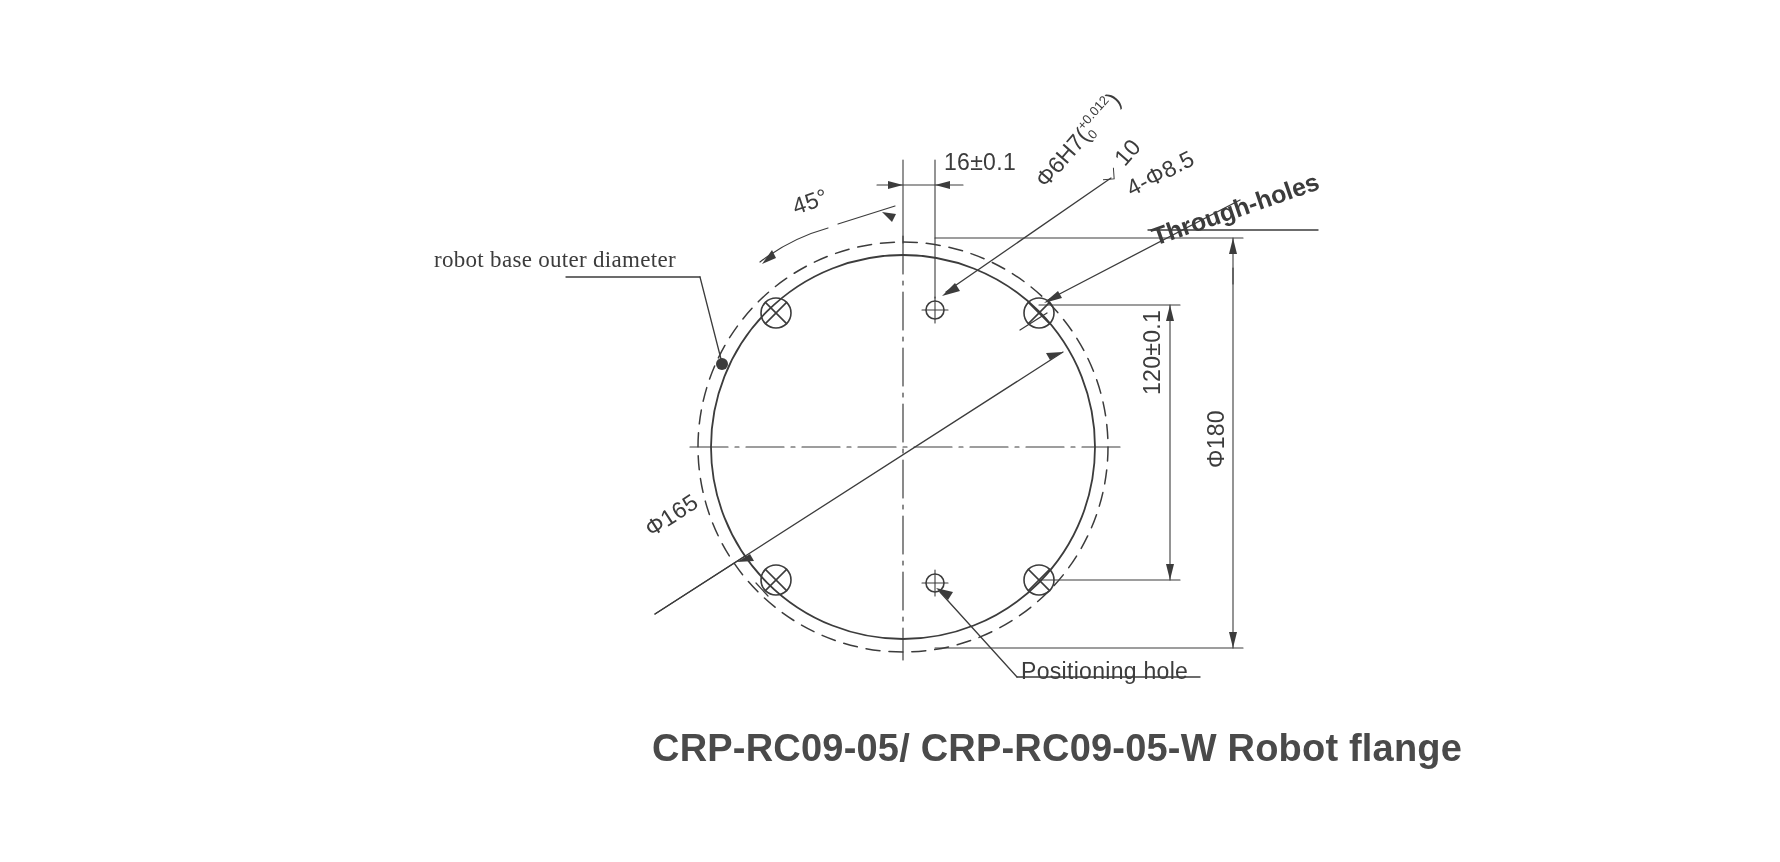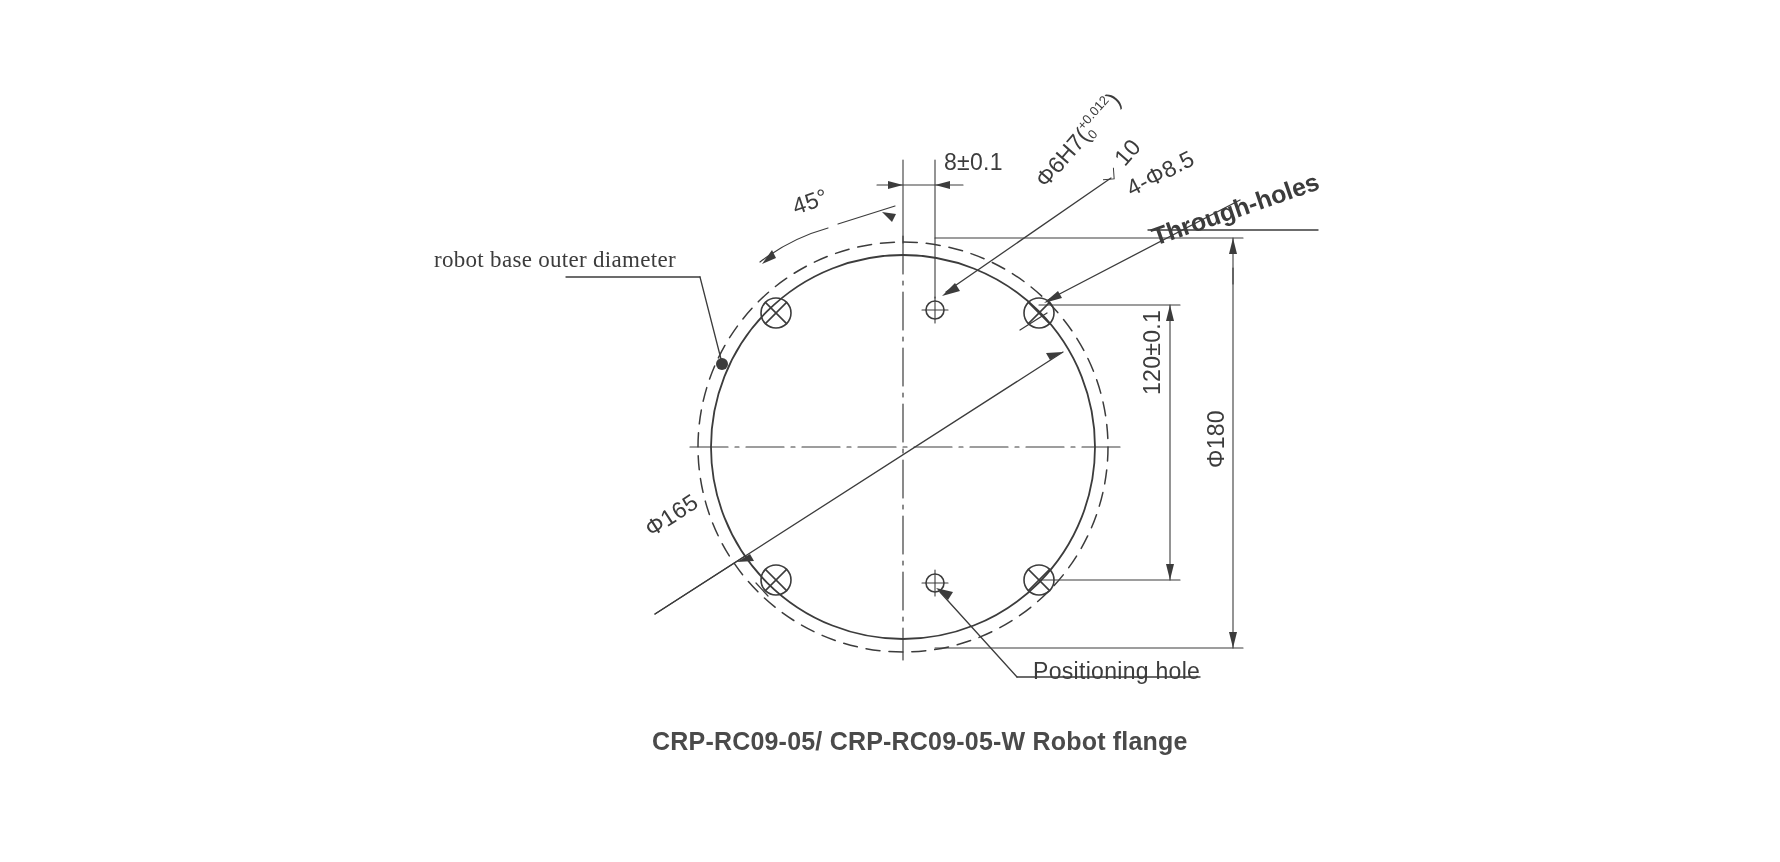--- a/index.html
+++ b/index.html
@@ -31,21 +31,21 @@
     position: absolute;
     font-family: "Liberation Sans", sans-serif;
     color: #3c3c3c;
     white-space: nowrap;
     font-size: 23px;
     letter-spacing: 0.3px;
   }
   .caption {
     position: absolute;
     font-weight: bold;
-    font-size: 25px;
+    font-size: 38px;
     color: #4a4a4a;
     letter-spacing: 0.2px;
     white-space: nowrap;
   }
   .stack {
     display: inline-block;
     vertical-align: middle;
     font-size: 13px;
     line-height: 1.05;
     text-align: left;
@@ -150,35 +150,35 @@
 
       <line x1="756" y1="583" x2="768" y2="596" stroke-width="1.2"></line>
 
     </g>
   </svg>
 
   <div class="lbl" style="left:434px; top:247px;font-family:Liberation Serif, serif;">robot base outer diameter</div>
 
   <div class="lbl" style="left:789px; top:195px; transform: rotate(-19deg); transform-origin: left top;">45°</div>
 
-  <div class="lbl" style="left:944px; top:149px;">8±0.1</div>
+  <div class="lbl" style="left:944px; top:149px;">16±0.1</div>
 
   <div style="position:absolute; left:1030px; top:175px; transform: rotate(-49deg); transform-origin: left top; white-space:nowrap; font-size:23px; color:#3c3c3c; font-family:'Liberation Sans', sans-serif;">
     <span>Φ6H7(</span><span class="stack"><span style="display:block;">+0.012</span><span style="display:block;">0</span></span><span>)</span>
   </div>
 
   <div class="lbl" style="left:1093px; top:172px; transform: rotate(-49deg); transform-origin: left top;">⌵ 10</div>
 
   <div class="lbl" style="left:1122px; top:178px; transform: rotate(-27deg); transform-origin: left top;">4-Φ8.5</div>
 
   <div style="position:absolute; left:1148px; top:224px; transform: rotate(-19deg); transform-origin: left top; font-size:25px; font-weight:bold; color:#3c3c3c; white-space:nowrap; font-family:'Liberation Sans', sans-serif;">Through-holes</div>
 
   <div class="lbl" style="left:1139px; top:395px; transform: rotate(-90deg); transform-origin: left top;">120±0.1</div>
 
   <div class="lbl" style="left:1203px; top:468px; transform: rotate(-90deg); transform-origin: left top;">Φ180</div>
 
   <div class="lbl" style="left:640px; top:520px; transform: rotate(-33deg); transform-origin: left top;">Φ165</div>
 
-  <div class="lbl" style="left:1021px; top:658px;margin-left:12px;">Positioning hole</div>
+  <div class="lbl" style="left:1021px; top:658px;">Positioning hole</div>
 
   <div class="caption" style="left:652px; top:727px;">CRP-RC09-05/ CRP-RC09-05-W Robot flange</div>
 
 </div>
 
 </body></html>

